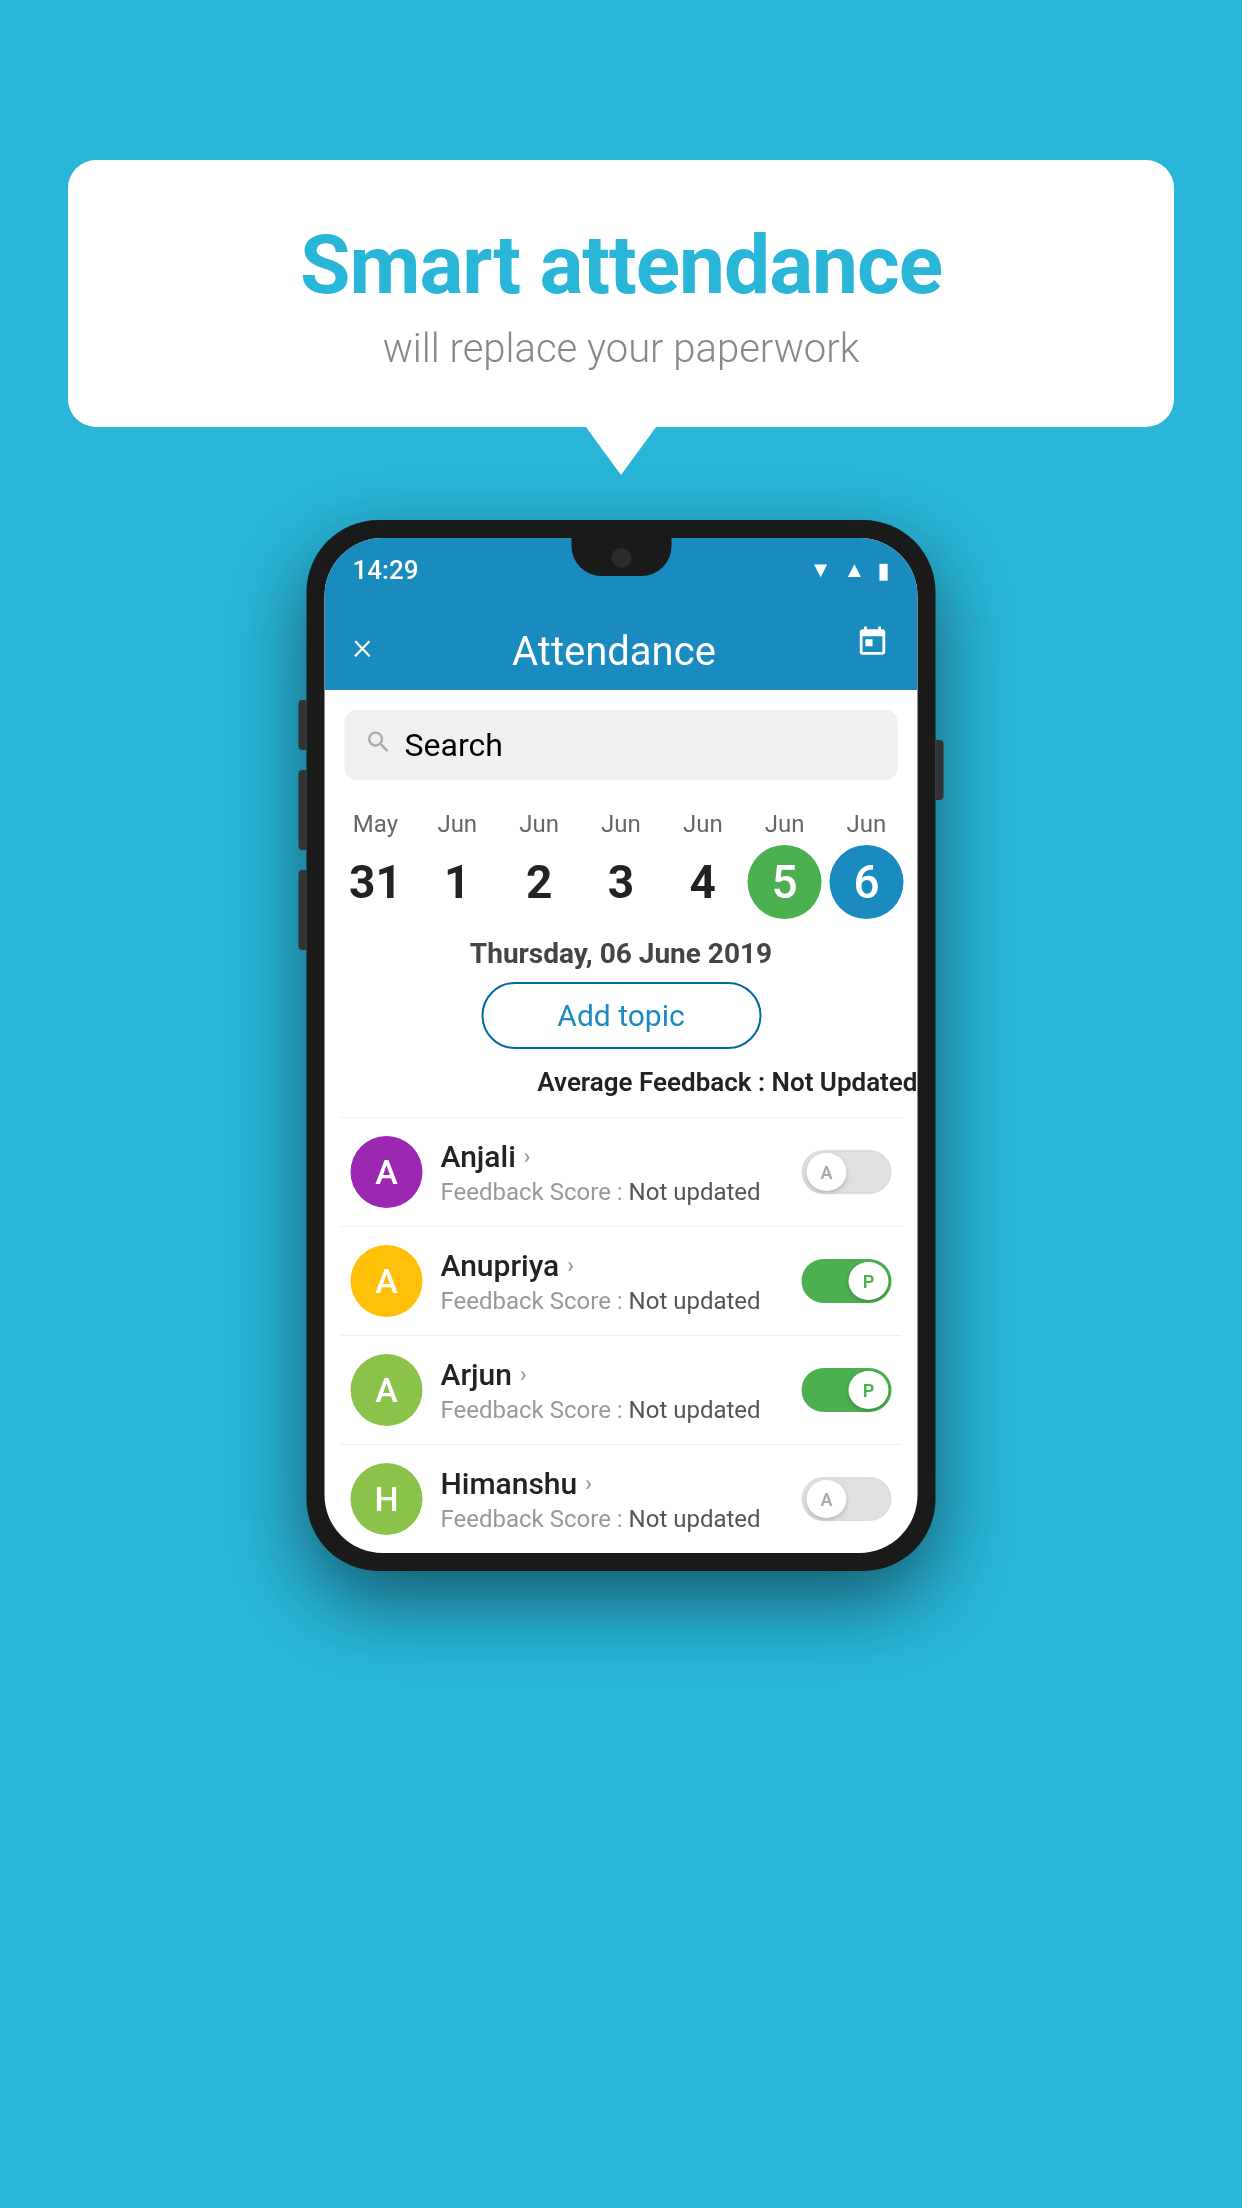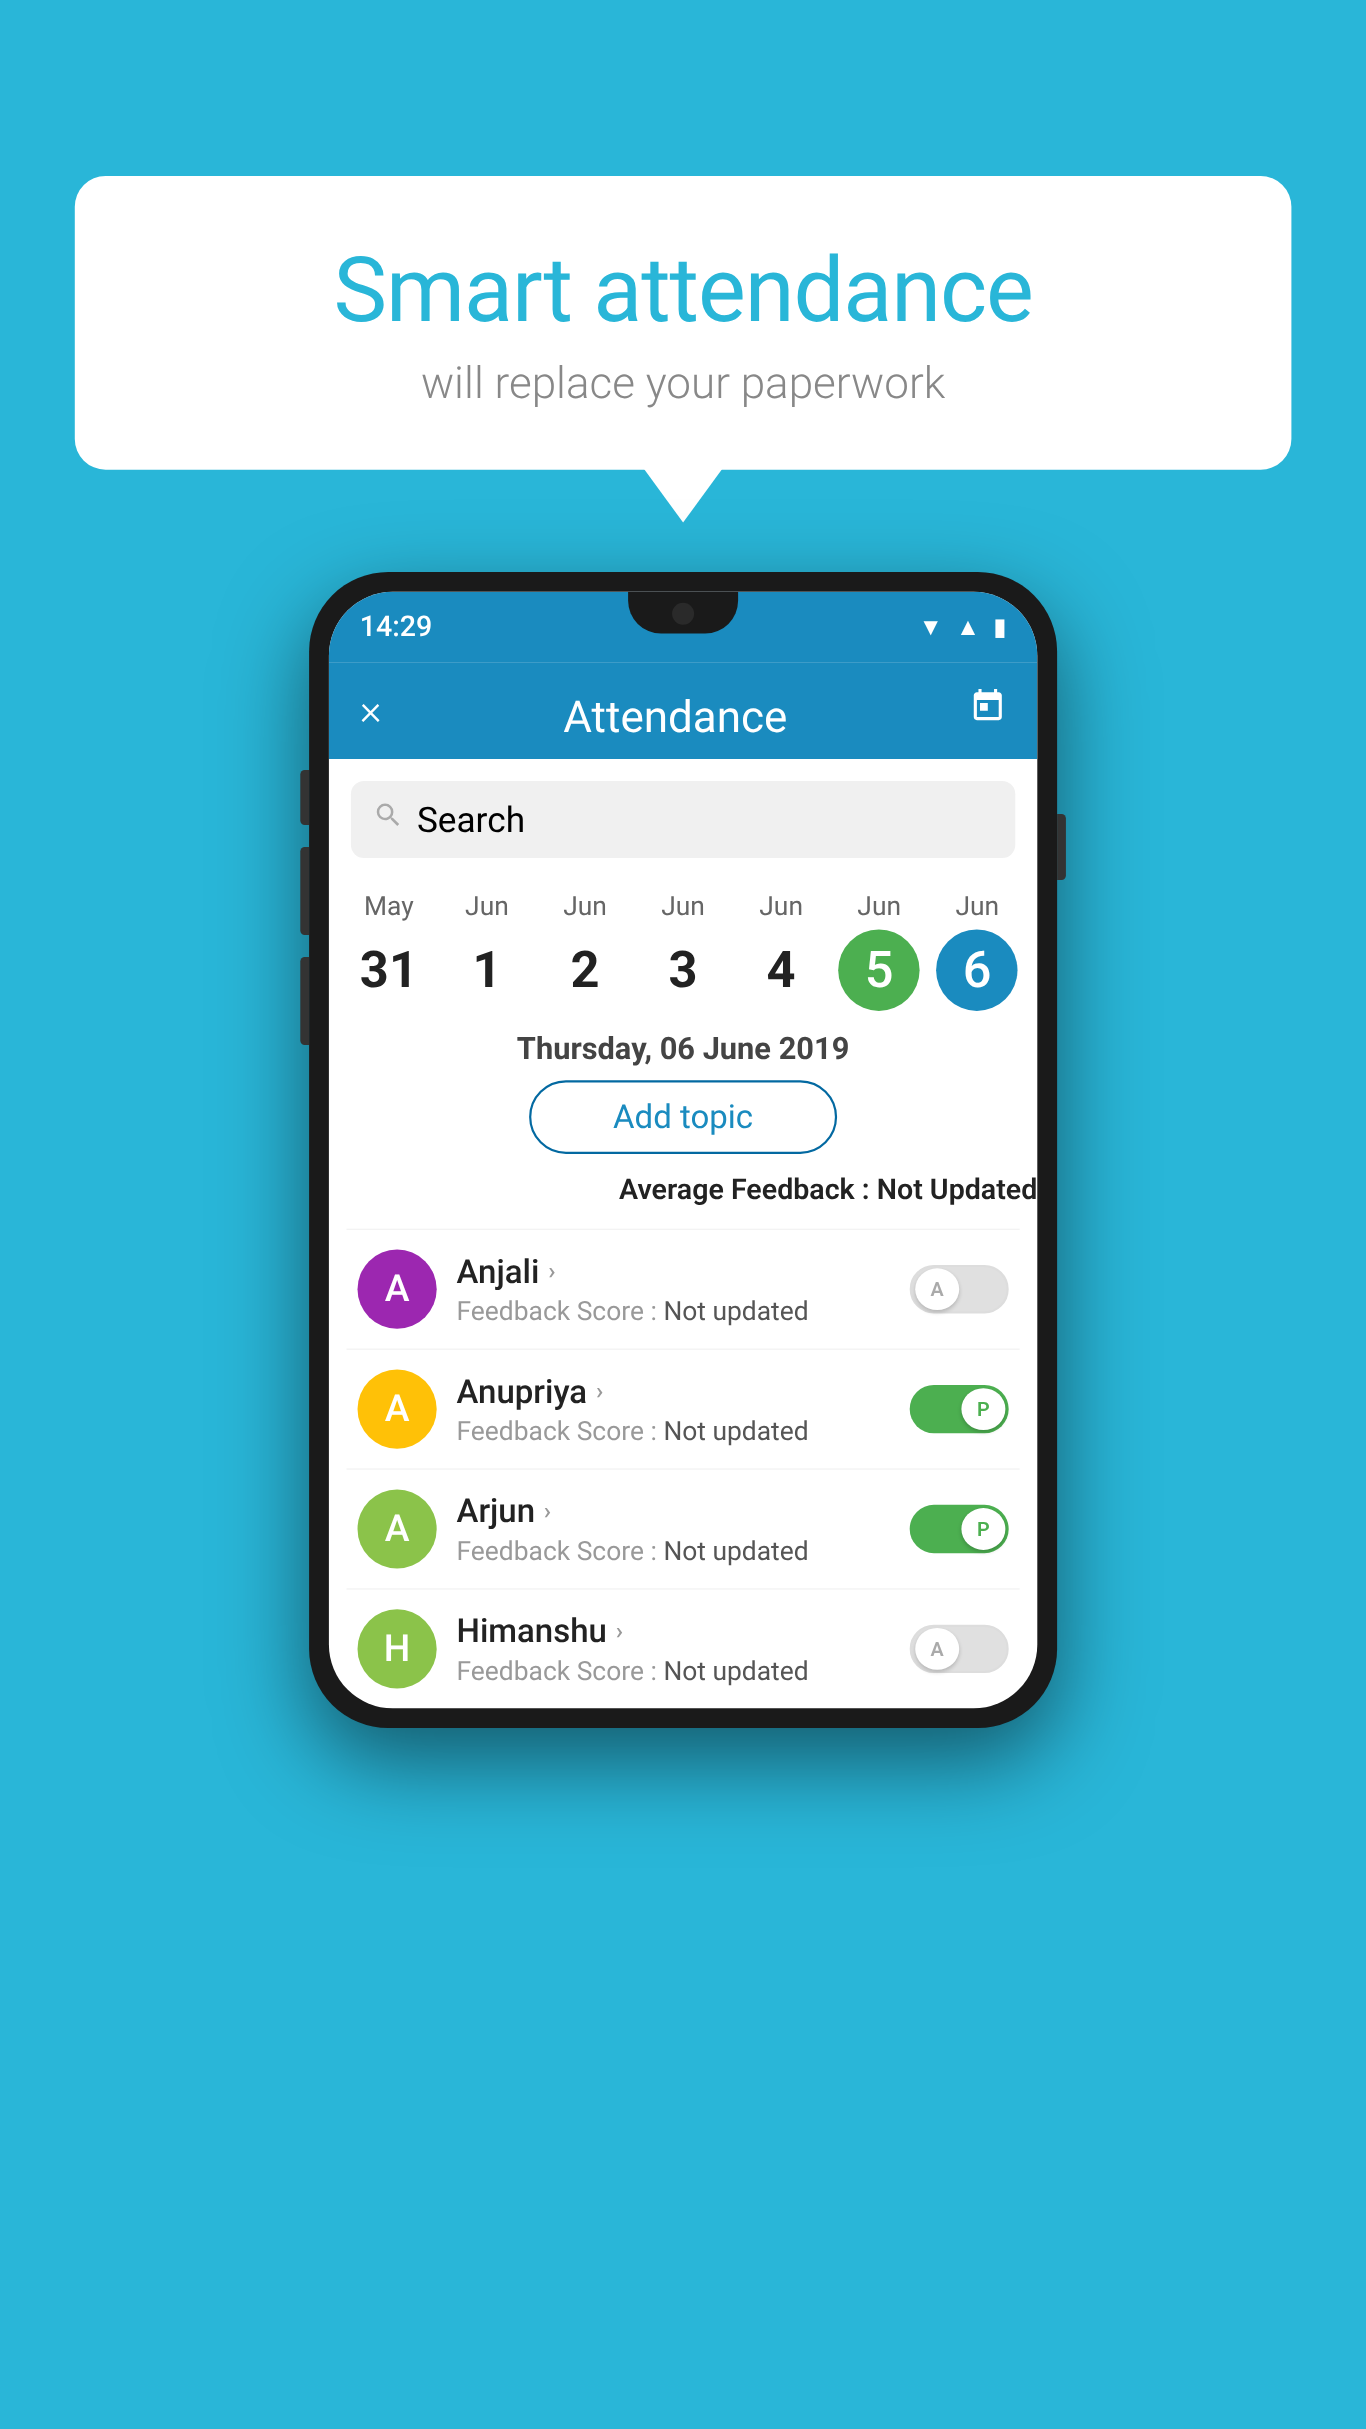--- a/index.html
+++ b/index.html
@@ -38,39 +38,39 @@
       width: 0;
       height: 0;
       border-left: 38px solid transparent;
       border-right: 38px solid transparent;
       border-top: 52px solid white;
     }
 
     .bubble-title {
       font-size: 82px;
       color: #29b6d8;
-      font-weight: 400;
+      font-weight: 700;
       letter-spacing: -1px;
       line-height: 1.1;
     }
 
     .bubble-subtitle {
       font-size: 40px;
       color: #888;
       margin-top: 15px;
       font-weight: 300;
     }
 
     
     .phone-wrapper {
       position: absolute;
       top: 520px;
       left: 50%;
       transform: translateX(-50%);
-      width: 680px;
+      width: 629px;
     }
 
     .phone-outer {
       background: #1a1a1a;
       border-radius: 72px;
       padding: 18px;
       box-shadow: 0 30px 80px rgba(0,0,0,0.5);
       position: relative;
     }
 

